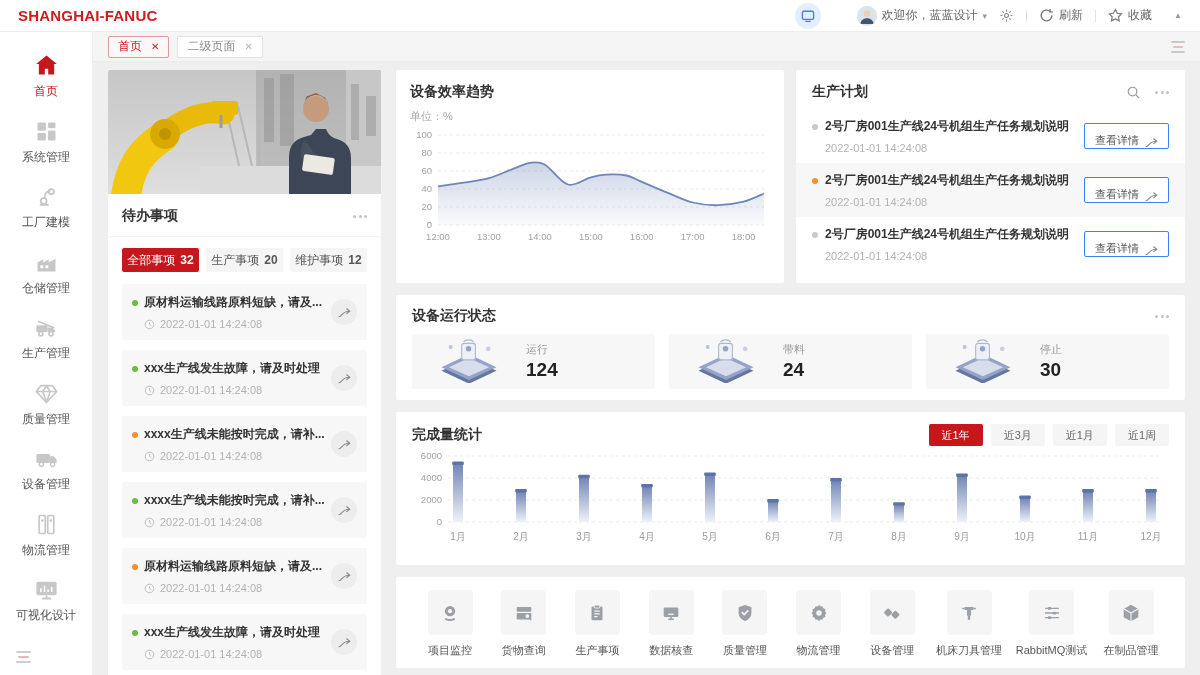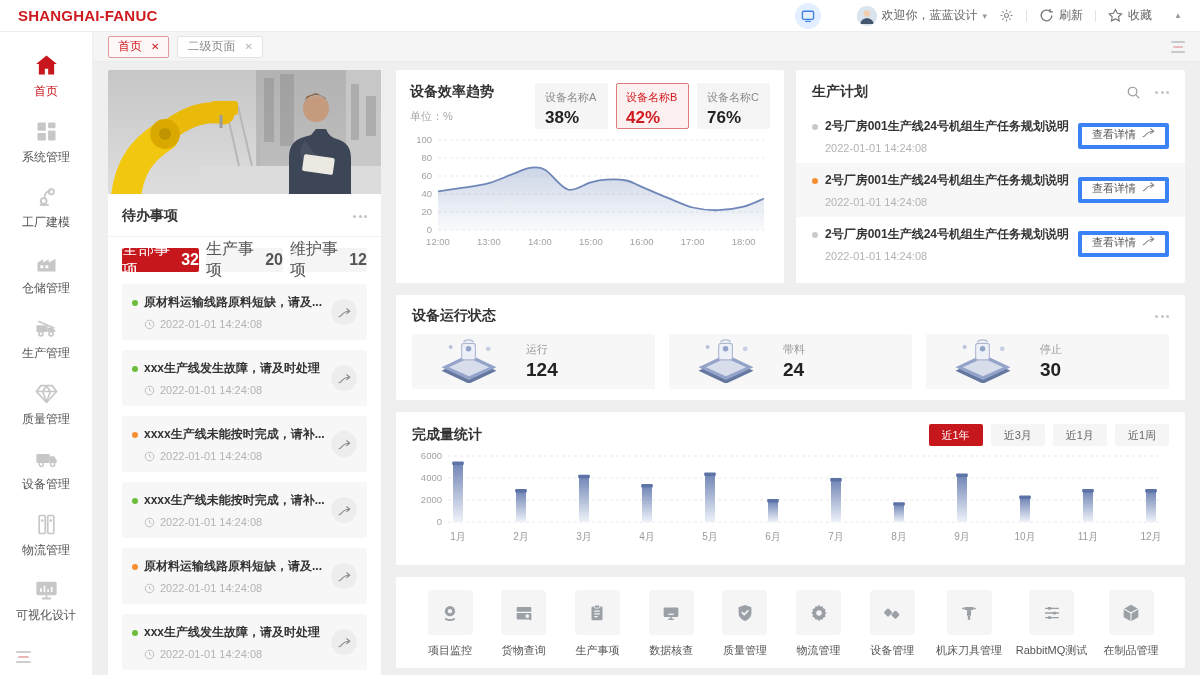--- a/index.html
+++ b/index.html
@@ -49,21 +49,21 @@
   .dot-green{background:#6abe39;}
   .dot-orange{background:#f78f2e;}
   .dot-gray{background:#c9c9c9;}
   
   .left-card{left:15px;top:8px;width:273px;height:650px;overflow:hidden;}
   .hero{width:273px;height:124px;overflow:hidden;}
   .todo-head{display:flex;align-items:center;padding:13px 14px 11px;}
   .card-title{font-size:14px;font-weight:700;color:#333;}
   .tdivider{height:1px;background:#f2f2f2;}
   .todo-filters{display:flex;gap:7px;padding:11px 14px 6px;}
-  .tfilter{flex:1;height:24px;display:flex;align-items:center;justify-content:flex-start;gap:5px;font-size:16px;background:#f5f5f5;color:#555;border-radius:2px;cursor:pointer;}
+  .tfilter{flex:1;height:24px;display:flex;align-items:center;justify-content:center;gap:5px;font-size:12px;background:#f5f5f5;color:#555;border-radius:2px;cursor:pointer;}
   .tfilter b{font-weight:700;}
   .tfilter.active{background:#c5171c;color:#fff;}
   .todo-list{padding:6px 14px 0;}
   .todo-item{height:56px;background:#f7f7f8;border-radius:2px;margin-bottom:10px;display:flex;align-items:center;padding:0 10px;}
   .ti-main{flex:1;min-width:0;}
   .ti-row1{display:flex;align-items:center;gap:6px;font-size:12px;color:#333;font-weight:600;white-space:nowrap;overflow:hidden;text-align:center;}
   .ti-row2{display:flex;align-items:center;gap:5px;font-size:11px;color:#b3b3b3;margin-top:7px;padding-left:12px;}
   .ti-row2 svg{width:11px;height:11px;}
   .ti-arrow{width:26px;height:26px;border-radius:50%;background:#ededee;display:flex;align-items:center;justify-content:center;cursor:pointer;flex:none;}
   .ti-arrow svg{width:13px;height:11px;}
@@ -79,21 +79,21 @@
   .dev-box.active .dname,.dev-box.active .dval{color:#cf1a1f;}
   
   .plan-card{left:703px;top:8px;width:389px;height:213px;padding:13px 0 0;}
   .plan-head{display:flex;align-items:center;padding:0 16px 8px;}
   .plan-head .sic2{width:15px;height:15px;margin-left:auto;margin-right:14px;cursor:pointer;}
   .plan-item{display:flex;align-items:center;height:54px;padding:0 16px;}
   .plan-item.hl{background:#f7f7f8;}
   .pi-main{flex:1;min-width:0;}
   .pi-row1{display:flex;align-items:center;gap:7px;font-size:12px;font-weight:600;color:#333;white-space:nowrap;overflow:hidden;}
   .pi-time{font-size:11px;color:#b3b3b3;margin-top:7px;padding-left:13px;}
-  .detail-btn{display:flex;align-items:flex-start;gap:6px;height:26px;padding:0 10px;background:#fff;border:4px solid #3b82f6;border-radius:2px;font-size:11px;color:#555;cursor:pointer;flex:none;}
+  .detail-btn{display:flex;align-items:flex-end;gap:6px;height:26px;padding:0 10px;background:#fff;border:1px solid #3b82f6;border-radius:2px;font-size:11px;color:#555;cursor:pointer;flex:none;}
   .detail-btn svg{width:13px;height:11px;}
   
   .status-card{left:303px;top:233px;width:789px;height:105px;padding:12px 16px 0;}
   .status-head{display:flex;align-items:center;margin-bottom:9px;}
   .status-row{display:flex;gap:14px;}
   .status-box{flex:1;height:55px;background:#f7f7f8;border-radius:2px;display:flex;align-items:center;padding-left:24px;gap:24px;}
   .status-box .mic{width:66px;height:48px;margin-top:-4px;}
   .sb-label{font-size:11px;color:#999;}
   .sb-val{font-size:19px;font-weight:700;color:#222;margin-top:2px;}
   
@@ -482,34 +482,20 @@
           </div>
         </div>
     </div>
 
     <div class="card eff-card">
       <div class="eff-head">
         <div class="eff-titles">
           <div class="card-title">设备效率趋势</div>
           <div class="unit">单位：%</div>
         </div>
-        <div class="dev-boxes" id="devBoxes">
-            <div class="dev-box">
-              <div class="dname">设备名称A</div>
-              <div class="dval">38%</div>
-            </div>
-            <div class="dev-box active">
-              <div class="dname">设备名称B</div>
-              <div class="dval">42%</div>
-            </div>
-            <div class="dev-box">
-              <div class="dname">设备名称C</div>
-              <div class="dval">76%</div>
-            </div>
-          </div>
       </div>
       <div class="chart-wrap" id="lineChart">
           <svg width="362" height="120">
             <defs>
               <linearGradient id="ag" x1="0" y1="0" x2="0" y2="1">
                 <stop offset="0" stop-color="#8ea2c8" stop-opacity="0.45"></stop>
                 <stop offset="1" stop-color="#8ea2c8" stop-opacity="0.05"></stop>
               </linearGradient>
             </defs>
             <line x1="28" y1="99" x2="354" y2="99" stroke="#e9e9e9" stroke-dasharray="3 3"></line>

